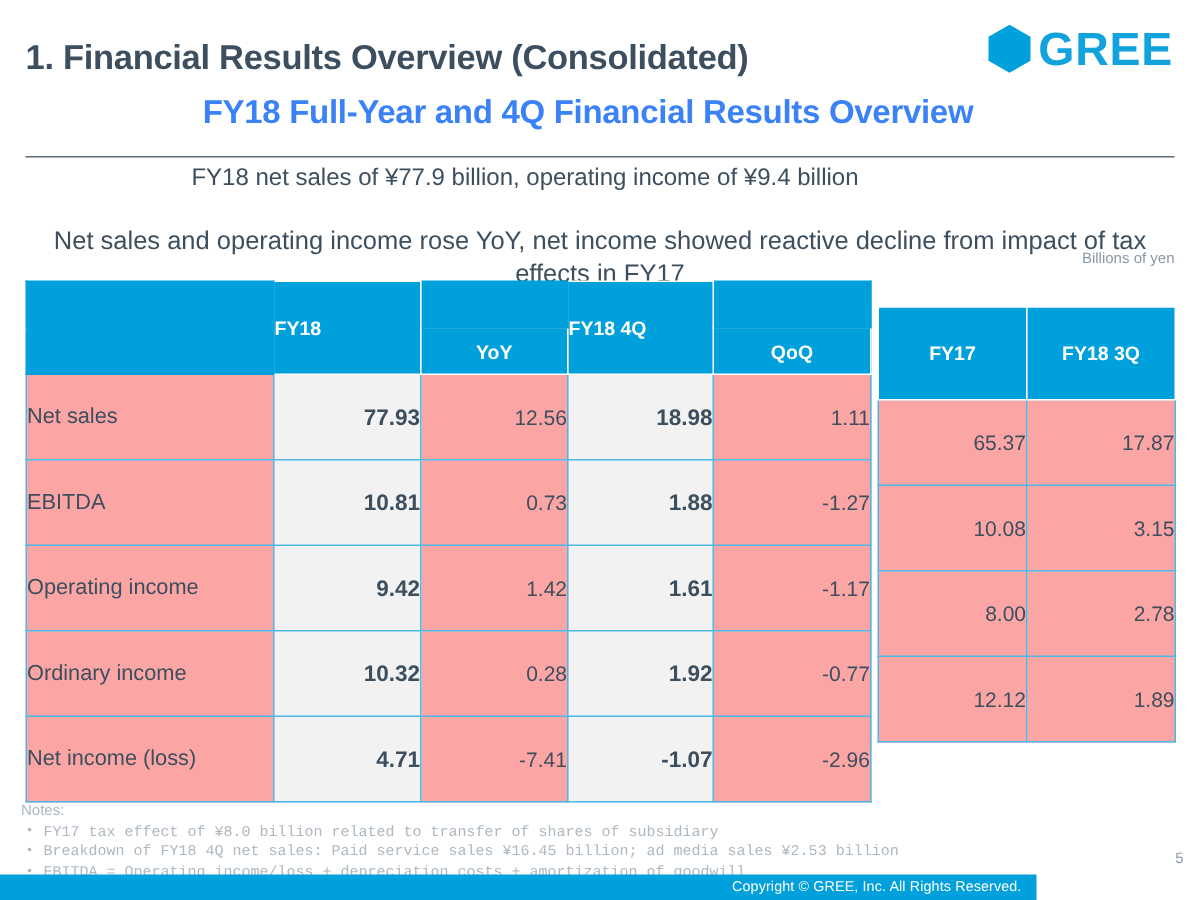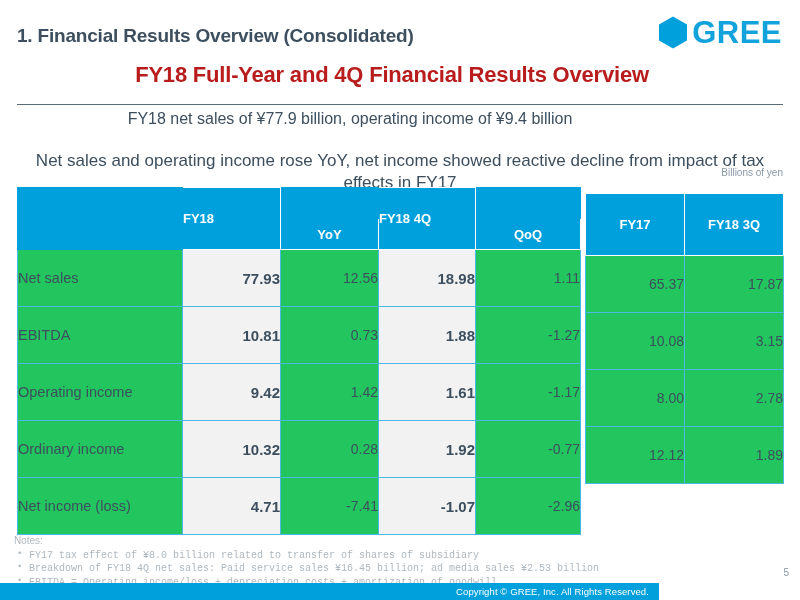--- a/index.html
+++ b/index.html
@@ -20,21 +20,21 @@
   .slide-header {
     position: absolute;
     top: 0; left: 0;
     width: 800px;
     height: 98px;
   }
   .section-title {
     position: absolute;
     left: 17px;
     top: 25px;
-    font-size: 19px;
+    font-size: 23px;
     font-weight: bold;
     color: #3d4f5e;
     letter-spacing: -0.2px;
     white-space: nowrap;
   }
   .logo {
     position: absolute;
     right: 18px;
     top: 16px;
     display: flex;
@@ -54,21 +54,21 @@
     line-height: 1;
   }
   .main-title {
     position: absolute;
     left: 0;
     top: 62px;
     width: 784px;
     text-align: center;
     font-size: 22px;
     font-weight: bold;
-    color: #b91c1c;
+    color: #3b82f6;
     letter-spacing: -0.2px;
   }
   .title-rule {
     position: absolute;
     left: 17px;
     top: 104px;
     width: 766px;
     height: 1px;
     background: #5a6b7a;
   }
@@ -127,42 +127,42 @@
     border-color: #00a0dc;
   }
   .hdr-left { text-align: left; padding-left: 10px; }
   .hdr-center { text-align: center; }
   .body-cell {
     border: 1px solid #4cb8e5;
     height: 56px;
     vertical-align: middle;
     font-size: 14px;
     color: #3d4f5e;
-    background: #22c55e;
+    background: #fca5a5;
   }
   .label-cell {
     text-align: left;
     padding-left: 16px;
     font-size: 14.5px;
   }
   .num-cell {
     text-align: right;
     padding-right: 13px;
   }
   .num-cell.shaded {
     background: #f2f2f2;
     font-weight: bold;
     font-size: 15px;
   }
 
   
   .table-wrap-right {
     position: absolute;
     left: 585px;
-    top: 193px;
+    top: 204px;
   }
 
   
   .notes {
     position: absolute;
     left: 14px;
     top: 534px;
     font-size: 10px;
     color: #aeb8c0;
     line-height: 13.5px;
@@ -194,20 +194,21 @@
     font-size: 10px;
     color: #8a98a5;
   }
   .footer-bar {
     position: absolute;
     left: 0;
     bottom: 0;
     width: 659px;
     height: 17px;
     background: #00a0dc;
+    padding-left: 32px;
   }
   .footer-text {
     position: absolute;
     right: 10px;
     top: 3px;
     font-size: 9.5px;
     color: #ffffff;
     letter-spacing: 0.1px;
   }
 </style>

